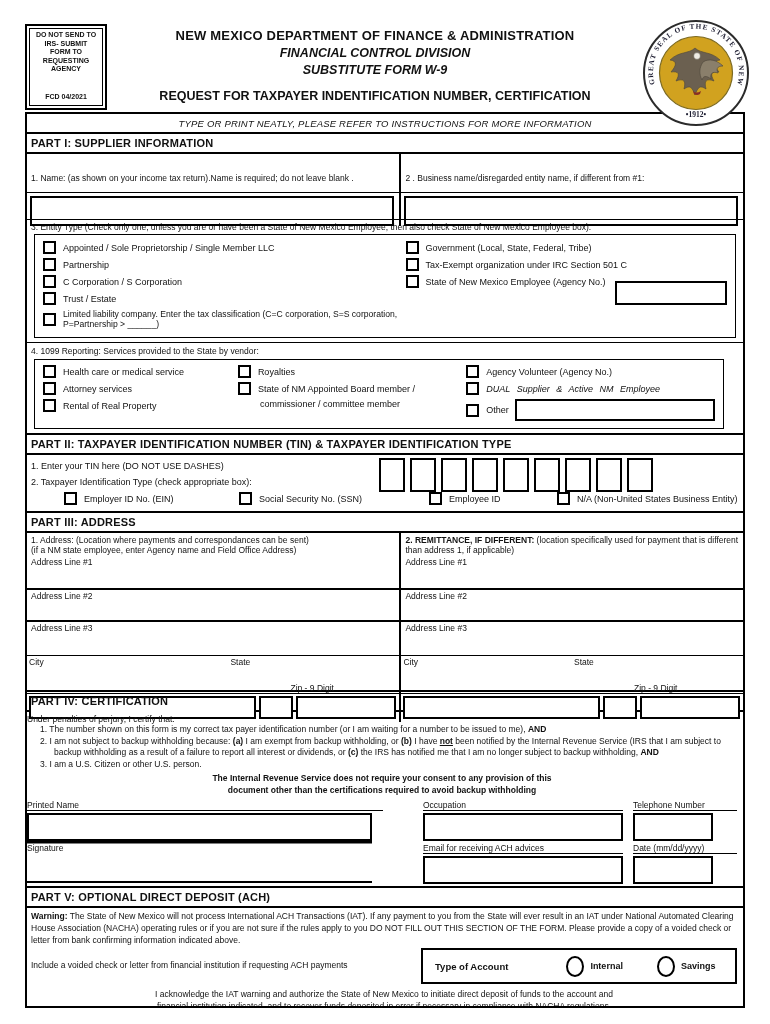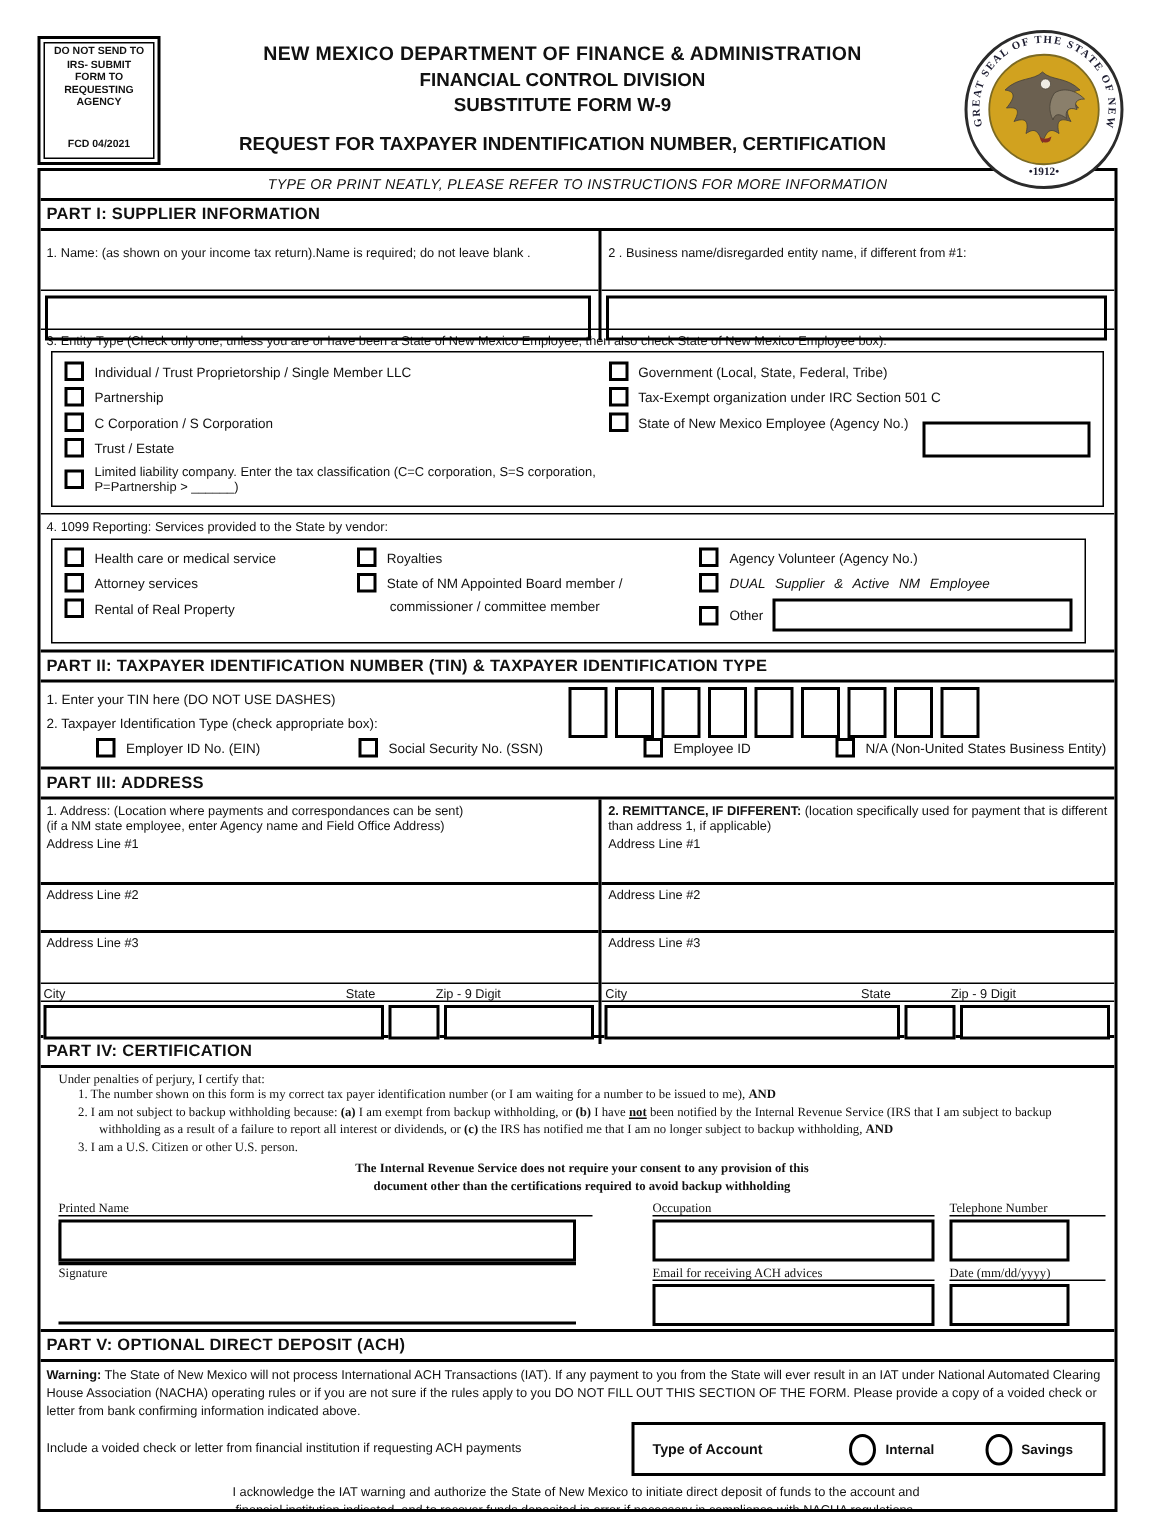--- a/index.html
+++ b/index.html
@@ -14,37 +14,37 @@
   
   .header-zone { position:relative; height:92px; }
   .corner-box { position:absolute; left:0; top:4px; width:82px; height:86px;
     border:2px solid #000; padding:2px; background:#fff; z-index:3; }
   .corner-box-in { border:1px solid #000; height:100%; padding:2px 1px;
     font-size:7px; font-weight:bold; text-align:center; line-height:8.5px;
     display:flex; flex-direction:column; }
   .corner-version { margin-top:auto; padding-bottom:2px; }
   .titles { margin:0 112px 0 92px; text-align:center; padding-top:8px; }
   .t1 { font-size:13px; font-weight:bold; letter-spacing:.2px; }
-  .t2,.t3 { font-size:12.5px; font-weight:bold; margin-top:3px; }
+  .t2,.t3 { font-size:12.5px; font-weight:bold; margin-top:3px;font-style:italic; }
   .t4 { font-size:12.5px; font-weight:bold; margin-top:12px; }
   .seal { position:absolute; right:-6px; top:-2px; width:110px; height:110px; z-index:4; }
 
   
   .form-box { border:2px solid #000; height:896px; overflow:hidden; background:#fff; }
   .instruction { text-align:center; font-style:italic; font-size:9.5px;
     padding:4px 0 3px 0; letter-spacing:.2px; }
   .part-head { border-top:2px solid #000; border-bottom:2px solid #000;
     font-weight:bold; font-size:11px; padding:3px 4px 3px 4px; letter-spacing:.2px; }
   .lbl { font-size:8.5px; }
 
   
   .name-row { display:grid; grid-template-columns:52.3% 47.7%; border-bottom:1.5px solid #000; height:66px; }
   .name-cell { position:relative; padding:0; }
   .name-cell.l { border-right:2px solid #000; }
-  .name-cell .cell-label { font-size:8.5px; padding:9px 4px; height:40px; border-bottom:1.5px solid #000; }
+  .name-cell .cell-label { font-size:8.5px; padding:19px 4px; height:26px; border-bottom:1.5px solid #000; }
   .name-cell .input-box { margin:3px 5px 0 3px; height:30px; border:2px solid #000; }
 
   .entity-sec { border-bottom:1.5px solid #000; padding:2px 4px 4px 4px; }
   .entity-inner { border:1.5px solid #000; margin:2px 3px 0 3px; padding:6px 8px 4px 8px;
     display:flex; min-height:86px; }
   .ent-col-l { width:53%; }
   .ent-col-r { width:47%; position:relative; }
   .cb-item { display:flex; align-items:center; margin-bottom:4px; }
   .cb { width:13px; height:13px; border:2px solid #000; background:#fff; flex:0 0 auto; }
   .cb-label { font-size:9px; margin-left:7px; white-space:nowrap; }
@@ -71,27 +71,27 @@
   
   .addr-grid { display:grid; grid-template-columns:52.3% 47.7%; height:157px; }
   .addr-col { display:flex; flex-direction:column; }
   .addr-col.l { border-right:2px solid #000; }
   .a-r1 { height:55px; padding:2px 4px; font-size:8.5px; }
   .a-r1 .a-line1lbl { margin-top:2px; }
   .a-r2 { height:32px; border-top:2px solid #000; padding:1px 4px; font-size:8.5px; }
   .a-r3 { height:35px; border-top:2px solid #000; padding:1px 4px; font-size:8.5px; }
   .a-r4 { flex:1; border-top:1.5px solid #000; display:flex; flex-direction:column; }
   .csz-labels { display:flex; font-size:8.5px; border-bottom:1px solid #000; padding:1px 4px 0 2px; }
-  .csz-city { flex:1; } .csz-state { width:60px; } .csz-zip { width:105px; }
+  .csz-city { flex:1; } .csz-state { width:60px; } .csz-zip { width:105px;margin-top:26px; }
   .csz-boxes { display:flex; gap:3px; padding:2px 3px 3px 2px; }
   .csz-boxes .bx { border:2px solid #000; height:23px; background:#fff; }
   .bx-city { flex:1; } .bx-state { width:34px; } .bx-zip { width:100px; }
 
   
-  .cert { padding:2px 6px 0 12px;font-family:Liberation Serif, serif; }
+  .cert { padding:2px 6px 0 0; }
   .cert-intro { font-size:8.5px; }
   .cert-item { font-size:8.5px; line-height:11.5px; padding-left:27px; text-indent:-14px; }
   .consent { text-align:center; font-weight:bold; font-size:8.5px; line-height:11.5px; margin:3px 0 4px 0; }
   .f-grid { display:grid; grid-template-columns:356px 1fr 104px; column-gap:0; }
   .f-cell { position:relative; height:43px; }
   .f-cell .f-label { font-size:8.5px; border-bottom:1px solid #000; display:block; }
   .f-cell.mid { padding:0 10px 0 40px; }
   .f-box { border:2px solid #000; height:28px; margin-top:2px; background:#fff; }
   .f-box.thick { box-shadow:0 2.5px 0 0 #000; }
   .sig-space { height:28px; margin-top:2px; border-bottom:2px solid #000; width:97%; }
@@ -170,21 +170,21 @@
           <div class="input-box"></div>
         </div>
       </div>
 
       <div class="entity-sec">
         <div class="lbl">3. Entity Type (Check only one, unless you are or have been a State of New Mexico Employee, then also check State of New Mexico Employee box):</div>
         <div class="entity-inner">
           <div class="ent-col-l">
             <div class="cb-item">
               <span class="cb"></span>
-              <span class="cb-label">Individual / Trust Proprietorship / Single Member LLC</span>
+              <span class="cb-label">Appointed / Sole Proprietorship / Single Member LLC</span>
             </div>
             <div class="cb-item">
               <span class="cb"></span>
               <span class="cb-label">Partnership</span>
             </div>
             <div class="cb-item">
               <span class="cb"></span>
               <span class="cb-label">C Corporation / S Corporation</span>
             </div>
             <div class="cb-item">

